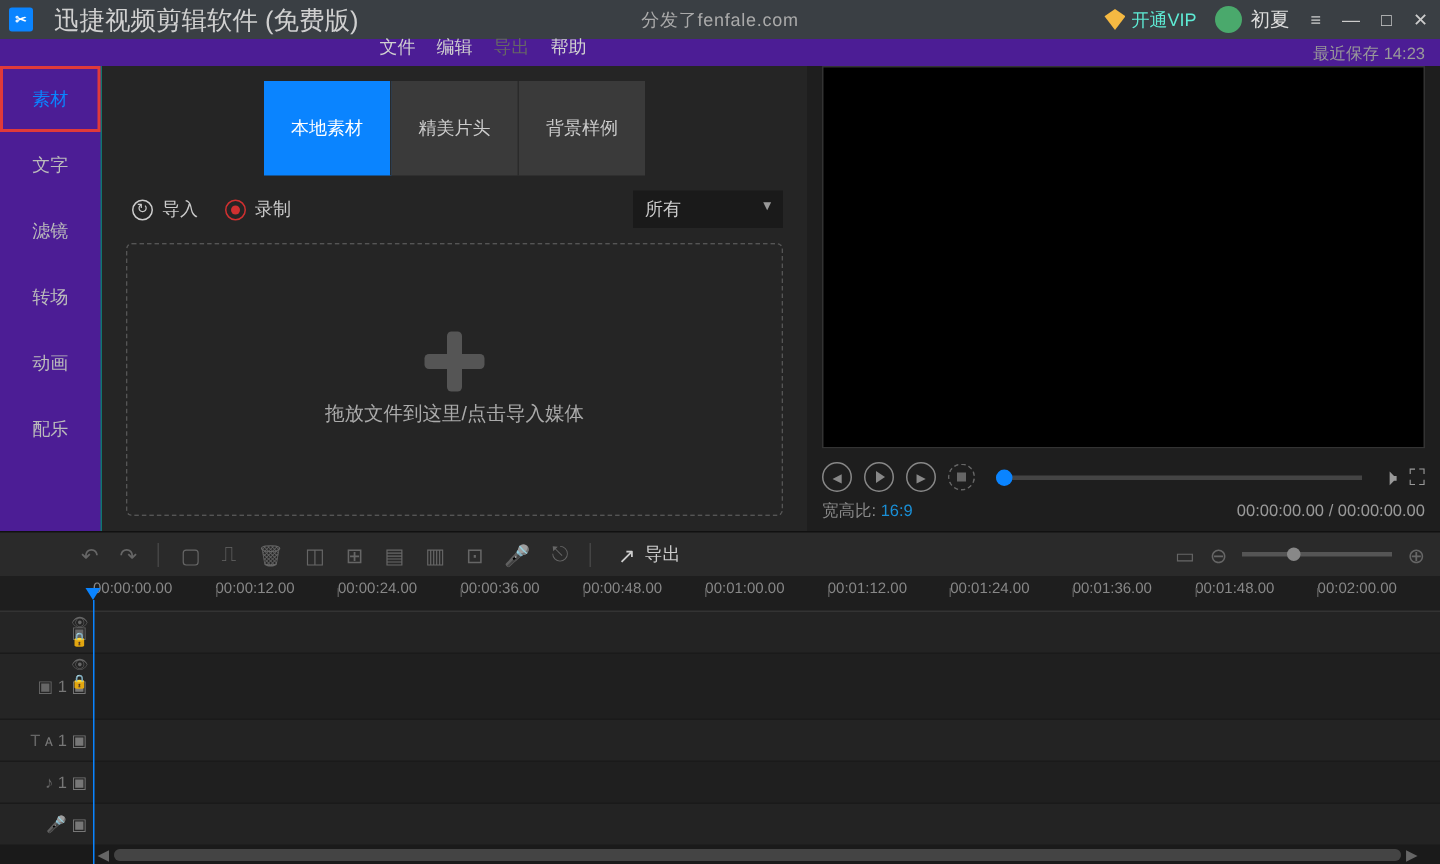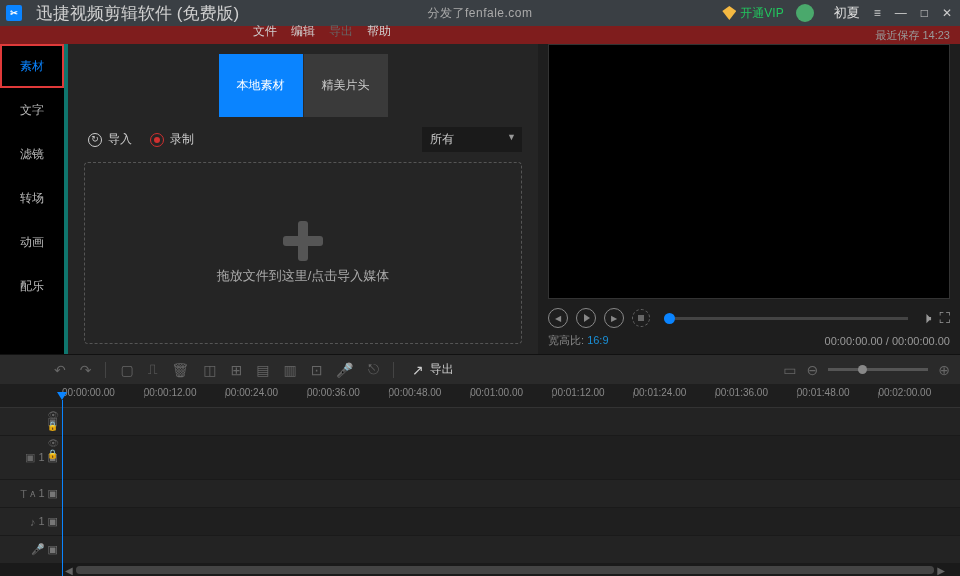--- a/index.html
+++ b/index.html
@@ -6,34 +6,34 @@
 body { background: #1a1a1a; color: #ccc; font-size: 12px; width: 960px; height: 576px; overflow: hidden; display: flex; flex-direction: column; }
 
 
 .titlebar { height: 26px; background: #3a3f44; display: flex; align-items: center; padding: 0 6px; gap: 14px; position: relative; }
 .app-icon { width: 16px; height: 16px; background: #0a84ff; border-radius: 2px; display: flex; align-items: center; justify-content: center; color: #fff; font-size: 9px; font-weight: bold; }
 .app-title { color: #d0d0d0; font-size: 17px; }
 .menu-item { color: #d0d0d0; cursor: pointer; font-size: 12px; margin-top: 36px; }
 .menu-item.disabled { color: #666; }
 .titlebar-center { position: absolute; left: 50%; transform: translateX(-50%); color: #aaa; font-size: 12px; letter-spacing: 0.5px; }
 .titlebar-right { margin-left: auto; display: flex; align-items: center; gap: 12px; }
-.vip-btn { display: flex; align-items: center; gap: 4px; color: #22c55e; cursor: pointer; }
+.vip-btn { display: flex; align-items: center; gap: 4px; color: #5eead4; cursor: pointer; }
 .vip-diamond { width: 14px; height: 14px; background: #f5b942; clip-path: polygon(50% 0, 100% 35%, 50% 100%, 0 35%); }
-.user-info { display: flex; align-items: center; gap: 20px; }
+.user-info { display: flex; align-items: center; gap: 6px; }
 .avatar { width: 18px; height: 18px; border-radius: 50%; background: #4aa96c; }
 .user-name { color: #ddd; font-size: 13px; }
 .win-controls { display: flex; gap: 10px; color: #ccc; font-size: 12px; }
 .win-ctrl { cursor: pointer; padding: 0 2px; }
 
 
-.status-strip { height: 18px; background: #7f1d1d; display: flex; justify-content: flex-end; padding-right: 10px; align-items: center; color: #999; font-size: 11px; }
+.status-strip { height: 18px; background: #4c1d95; display: flex; justify-content: flex-end; padding-right: 10px; align-items: center; color: #999; font-size: 11px; }
 
 
 .main { flex: 1; display: flex; min-height: 0; }
-.side-tabs { width: 68px; background: #000000; display: flex; flex-direction: column; border-right: 4px solid #0f766e; }
+.side-tabs { width: 68px; background: #4c1d95; display: flex; flex-direction: column; border-right: 1px solid #0f766e; }
 .side-tab { height: 44px; display: flex; align-items: center; justify-content: center; color: #bbb; cursor: pointer; font-size: 12px; border: 2px solid transparent; }
 .side-tab.active { color: #0a84ff; border: 2px solid #e03a3a; }
 
 .center-panel { width: 470px; background: #252525; padding: 10px 16px 10px 16px; display: flex; flex-direction: column; }
 .sub-tabs { display: flex; justify-content: center; gap: 0; margin-bottom: 10px; }
 .sub-tab { padding: 23px 18px; background: #3a3a3a; color: #ccc; cursor: pointer; font-size: 12px; border-right: 1px solid #2a2a2a; }
 .sub-tab.active { background: #0a84ff; color: #fff; }
 .sub-tab:last-child { border-right: none; }
 
 .action-row { display: flex; align-items: center; gap: 18px; margin-bottom: 10px; padding-left: 4px; }
@@ -142,20 +142,21 @@
     <div class="side-tab">滤镜</div>
     <div class="side-tab">转场</div>
     <div class="side-tab">动画</div>
     <div class="side-tab">配乐</div>
   </div>
 
   <div class="center-panel">
     <div class="sub-tabs">
       <div class="sub-tab active">本地素材</div>
       <div class="sub-tab">精美片头</div>
+      <div class="sub-tab">背景样例</div>
     </div>
     <div class="action-row">
       <div class="import-btn">
         <div class="import-icon-circ">↻</div>
         <span>导入</span>
       </div>
       <div class="record-btn">
         <div class="record-icon-circ">
             <div class="record-dot"></div>
           </div>

